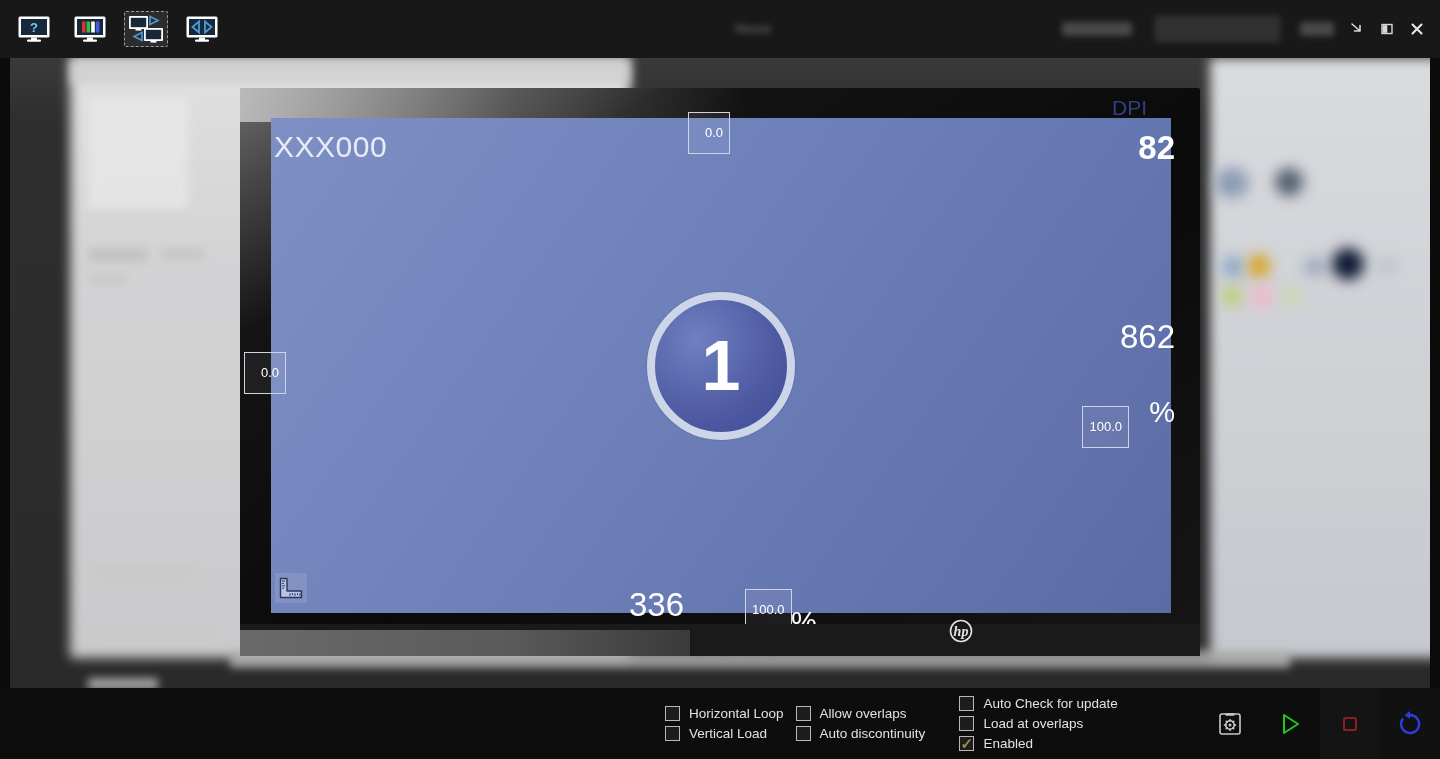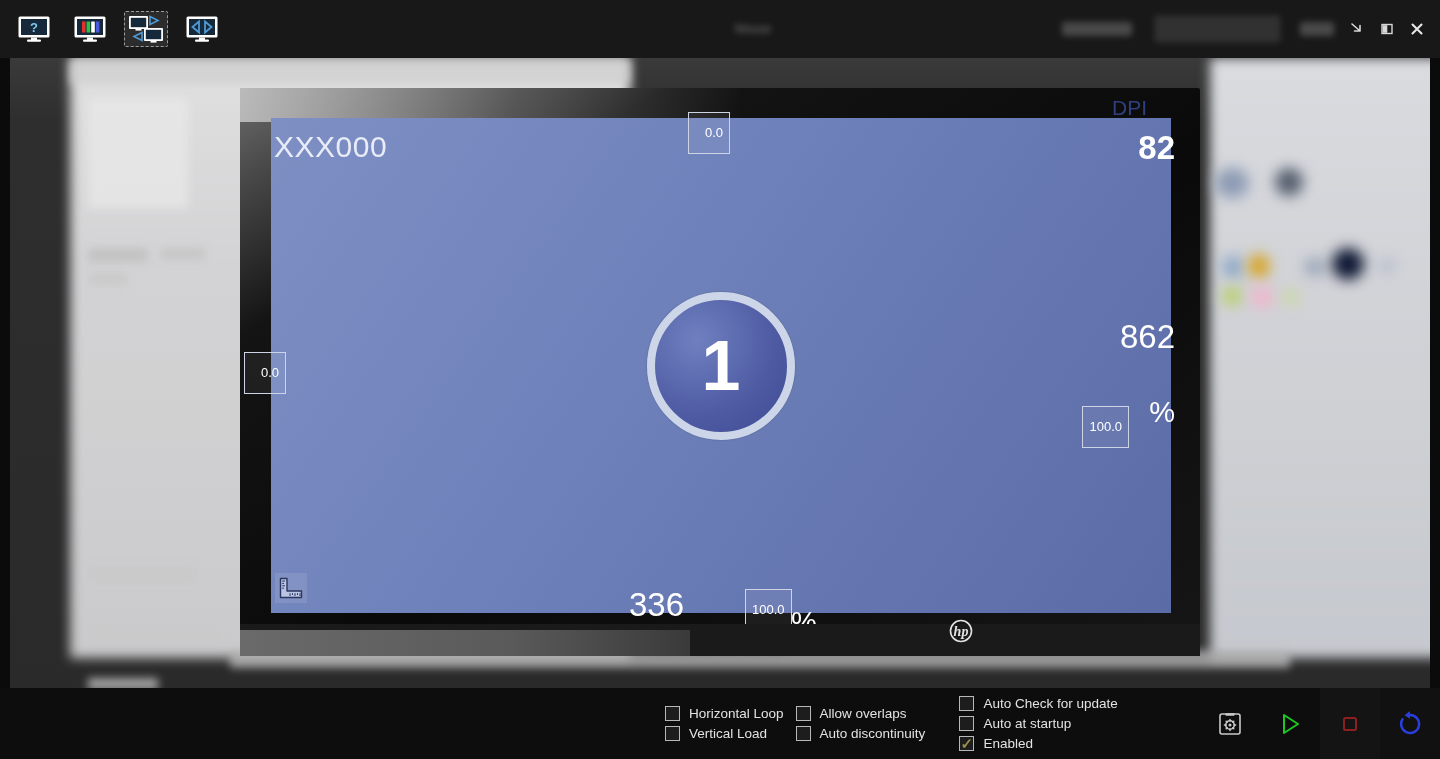--- a/index.html
+++ b/index.html
@@ -385,21 +385,21 @@
 
     <div style="flex:0 0 8px;"></div>
 
     <div class="opt-group">
       <div class="opt-row">
         <div class="chk"></div>
         <span class="opt-label">Auto Check for update</span>
       </div>
       <div class="opt-row">
         <div class="chk"></div>
-        <span class="opt-label">Auto at startup</span>
+        <span class="opt-label">Load at overlaps</span>
       </div>
       <div class="opt-row">
         <div class="chk checked"></div>
         <span class="opt-label">Enabled</span>
       </div>
     </div>
 
     <div style="flex:1;"></div>
 
     <div class="action-btn">

